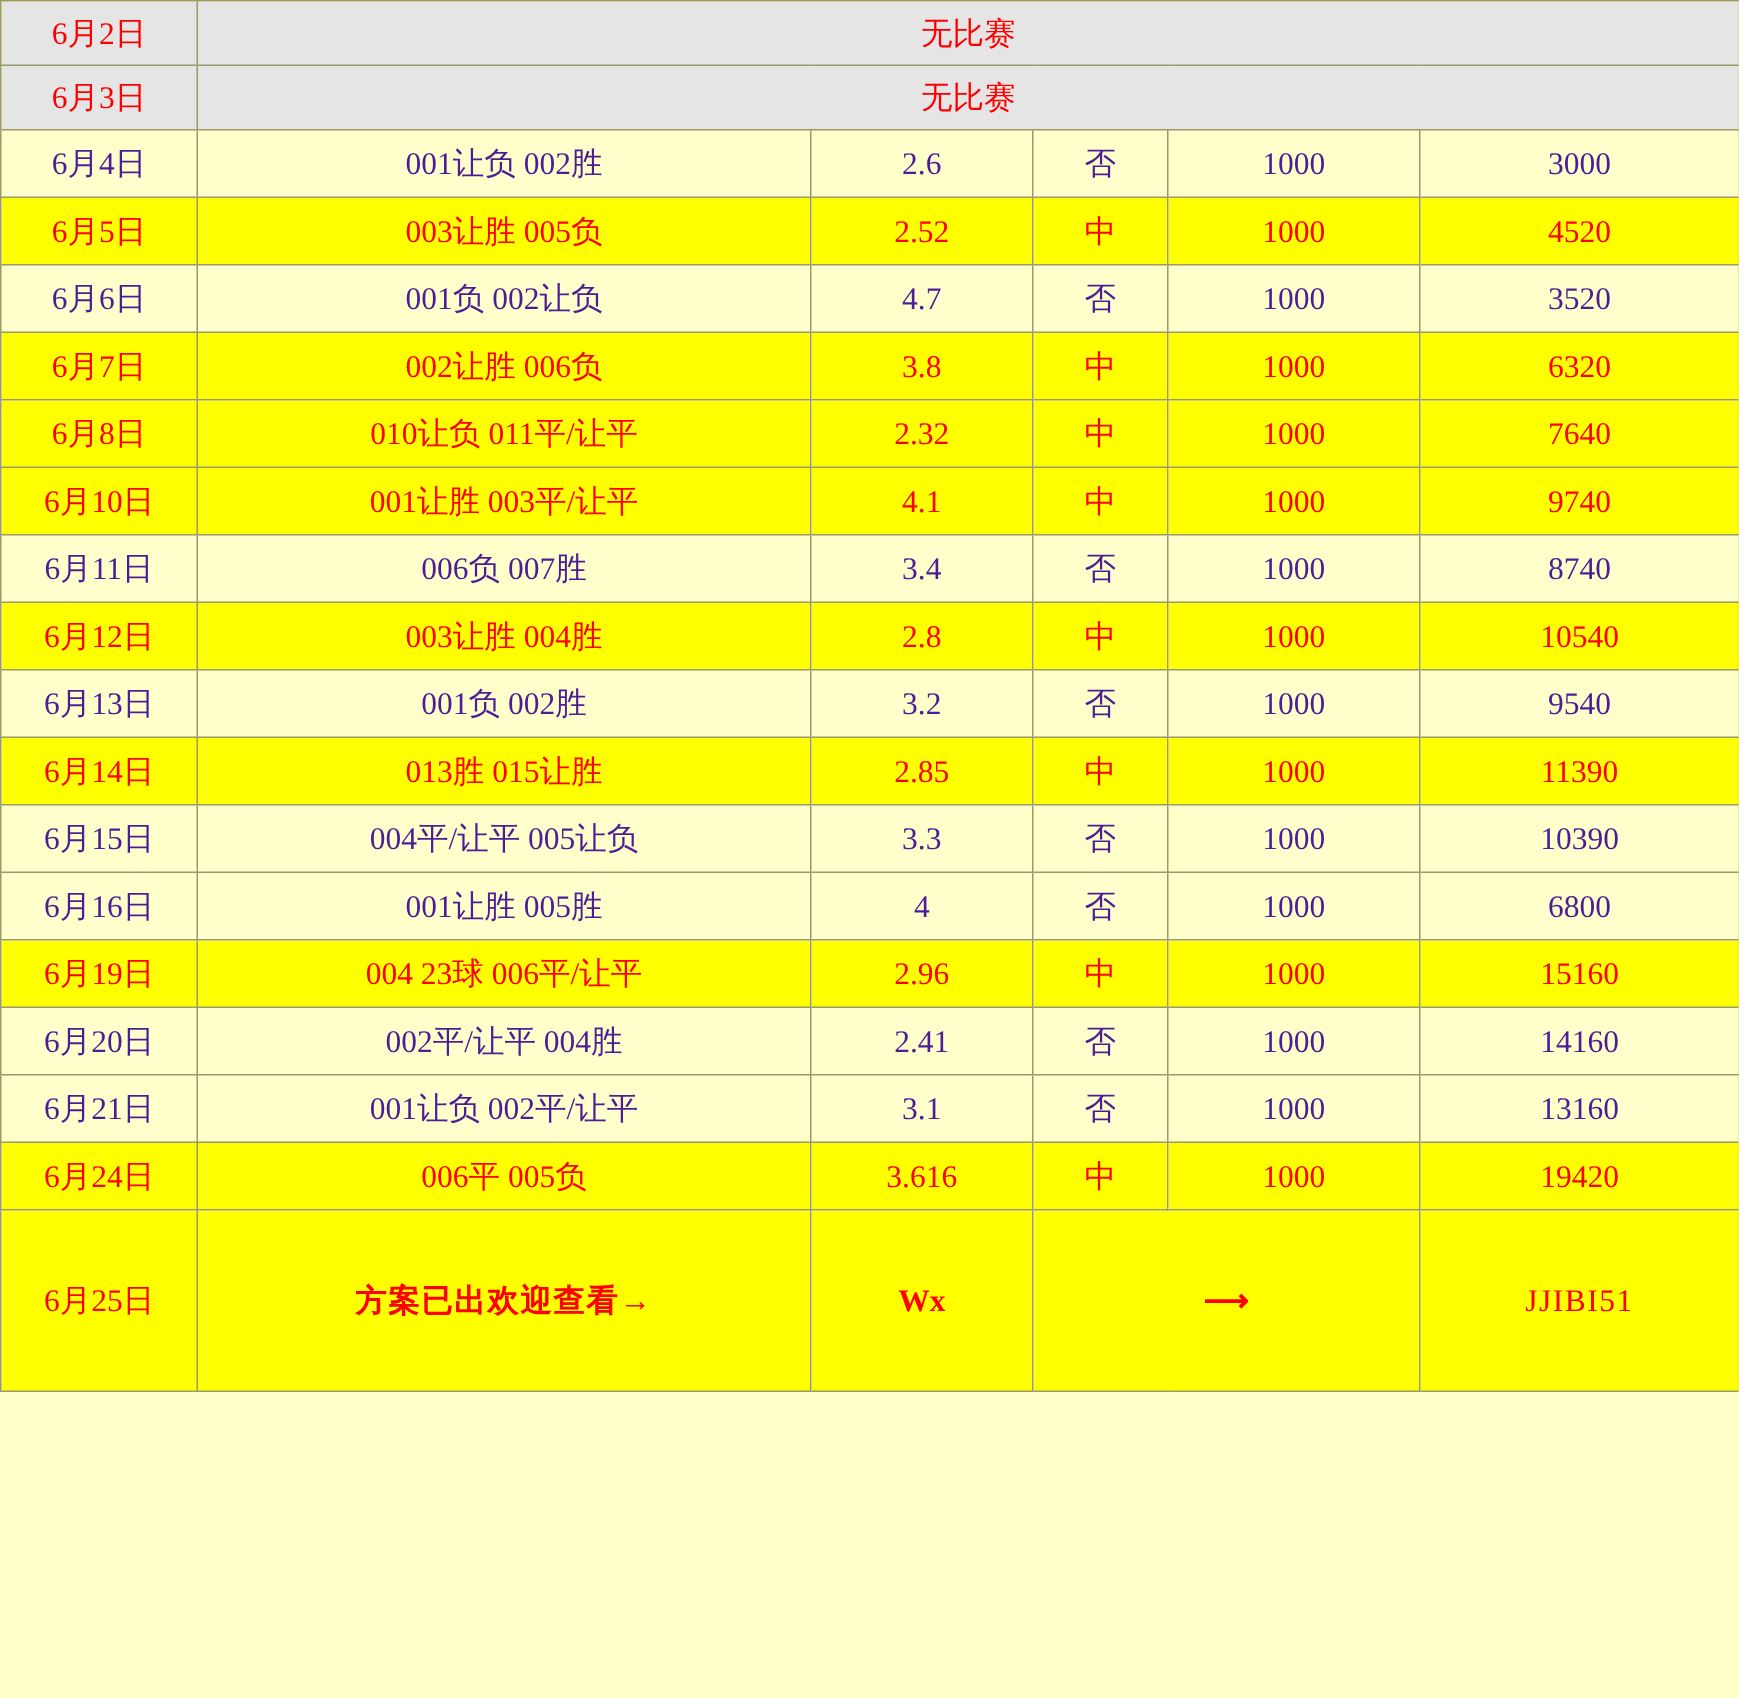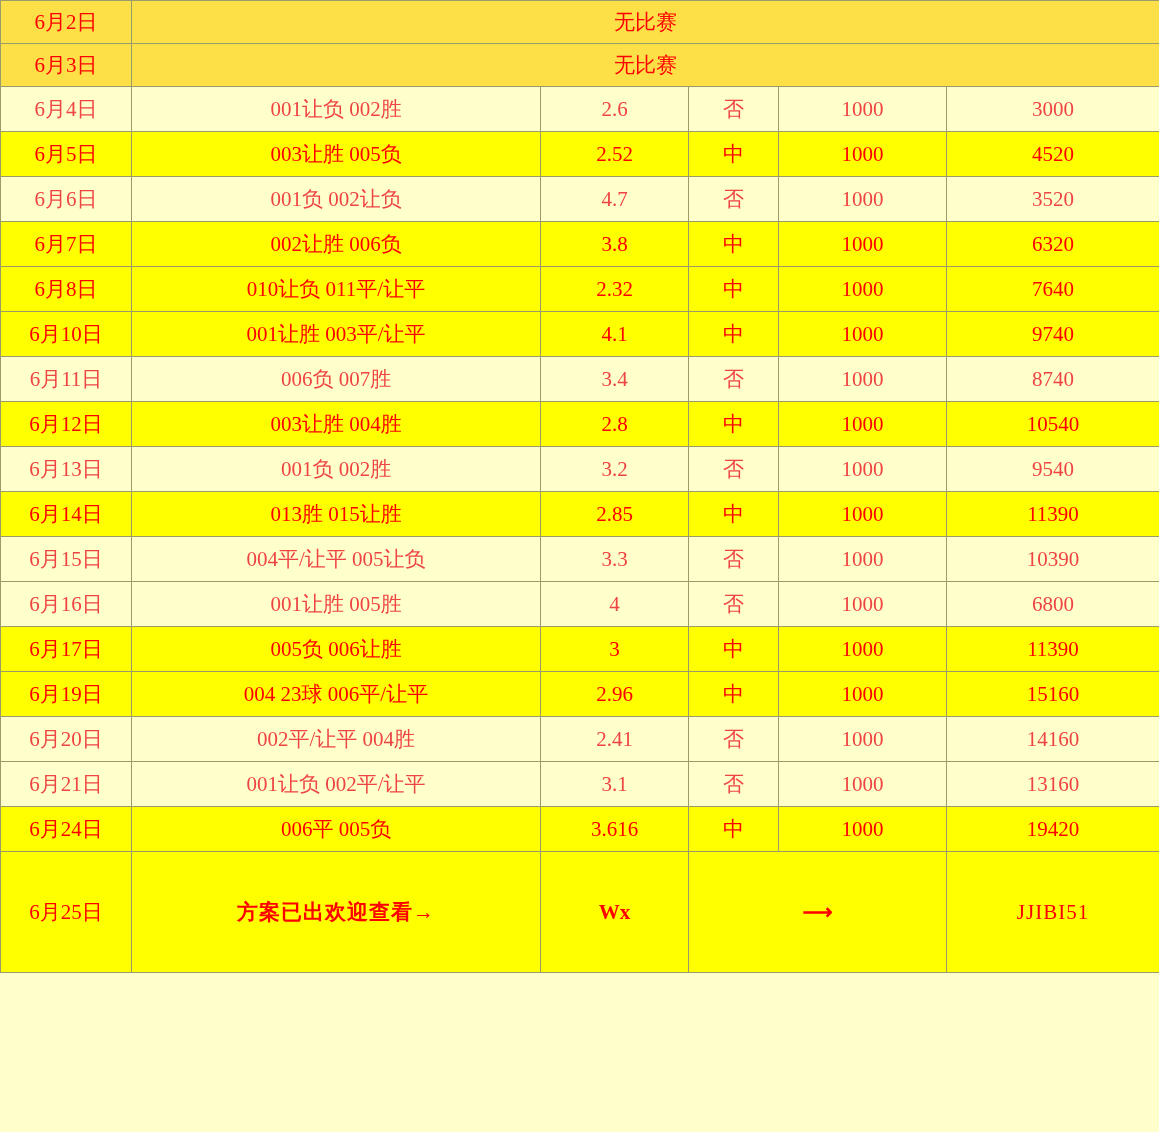--- a/index.html
+++ b/index.html
@@ -37,26 +37,26 @@
   col.c-hit    { width: 90px; }
   col.c-stake  { width: 168px; }
   col.c-profit { width: 213px; }
 
   tr.win td {
     background: #ffff00;
     color: #ff0000;
   }
   tr.norace td {
     color: #ff0000;
-    background: #fde047;
+    background: #e5e5e5;
     height: 42px;
   }
   tr.lose td {
     background: #ffffcc;
-    color: #ef4444;
+    color: #4c1d95;
   }
   td.date-cell {
     font-size: 21px;
   }
   tr.promo td {
     background: #ffff00;
     color: #ff0000;
     height: 120px;
   }
   tr.promo td.promo-date {
@@ -195,28 +195,20 @@
       </tr>
       <tr class="lose">
         <td class="date-cell">6月16日</td>
         <td>001让胜  005胜</td>
         <td>4</td>
         <td>否</td>
         <td>1000</td>
         <td>6800</td>
       </tr>
       <tr class="win">
-        <td class="date-cell">6月17日</td>
-        <td>005负  006让胜</td>
-        <td>3</td>
-        <td>中</td>
-        <td>1000</td>
-        <td>11390</td>
-      </tr>
-      <tr class="win">
         <td class="date-cell">6月19日</td>
         <td>004  23球  006平/让平</td>
         <td>2.96</td>
         <td>中</td>
         <td>1000</td>
         <td>15160</td>
       </tr>
       <tr class="lose">
         <td class="date-cell">6月20日</td>
         <td>002平/让平  004胜</td>

